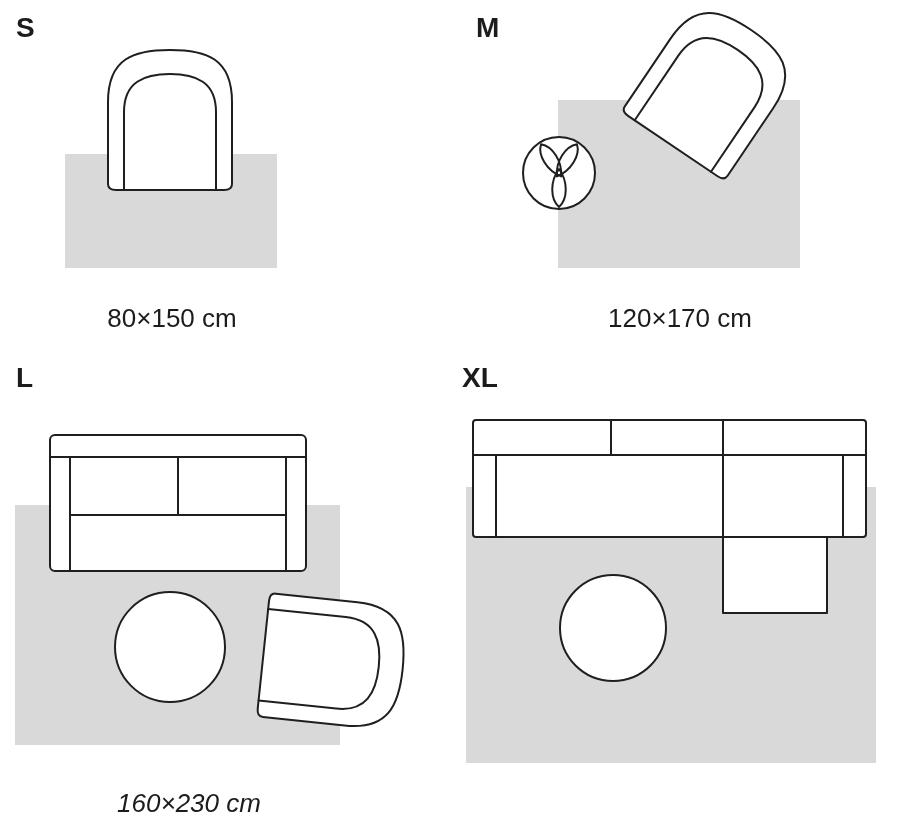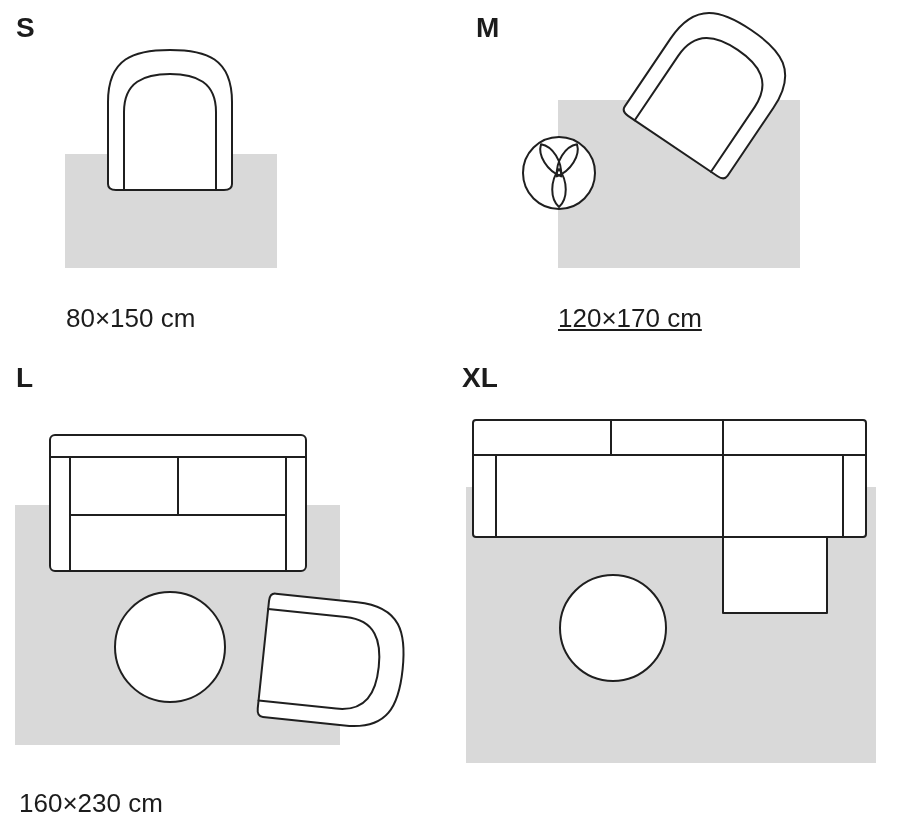--- a/index.html
+++ b/index.html
@@ -30,20 +30,21 @@
     position:absolute;
     font-size:28px;
     font-weight:700;
     line-height:1;
     color:var(--text);
   }
   .caption{
     position:absolute;
     font-size:26px;
     font-weight:400;
+    text-align:center;
     color:var(--text);
     line-height:1.2;
     white-space:nowrap;
   }
   .scene{position:absolute;left:0;top:0;}
   .rug{fill:var(--rug);stroke:none;}
   .outline{
     fill:#ffffff;
     stroke:var(--line);
     stroke-width:2;
@@ -95,39 +96,39 @@
     <div class="caption" style="left:66px;top:303px;width:212px;">80×150 cm</div>
   </section>
 
   <section class="panel panel-m">
     <div class="size-letter" style="left:26px;top:14px;">M</div>
     <svg class="scene" width="450" height="345" viewBox="0 0 450 345">
       <rect class="rug" x="108" y="100" width="242" height="168"></rect>
       <use href="#chair-shape" transform="translate(262 88) rotate(34)"></use>
       <use href="#plant-shape" transform="translate(109 173)"></use>
     </svg>
-    <div class="caption" style="left:108px;top:303px;width:244px;text-decoration:underline;">120×170 cm</div>
+    <div class="caption" style="left:108px;top:303px;width:244px;">120×170 cm</div>
   </section>
 
   <section class="panel panel-l">
     <div class="size-letter" style="left:16px;top:19px;">L</div>
     <svg class="scene" width="450" height="495" viewBox="0 0 450 495">
       <rect class="rug" x="15" y="160" width="325" height="240"></rect>
       <g>
         <rect class="outline" x="50" y="90" width="256" height="136" rx="5"></rect>
         <line class="ln" x1="50" y1="112" x2="306" y2="112"></line>
         <line class="ln" x1="70" y1="112" x2="70" y2="226"></line>
         <line class="ln" x1="286" y1="112" x2="286" y2="226"></line>
         <line class="ln" x1="178" y1="112" x2="178" y2="170"></line>
         <line class="ln" x1="70" y1="170" x2="286" y2="170"></line>
       </g>
       <circle class="outline" cx="170" cy="302" r="55"></circle>
       <use href="#chair-shape" transform="translate(333 317) rotate(96)"></use>
     </svg>
-    <div class="caption" style="left:19px;top:443px;width:326px;">160×230 cm</div>
+    <div class="caption" style="left:26px;top:443px;width:326px;font-style:italic;">160×230 cm</div>
   </section>
 
   <section class="panel panel-xl">
     <div class="size-letter" style="left:26px;top:19px;">XL</div>
     <svg class="scene" width="450" height="495" viewBox="0 0 450 495">
       <rect class="rug" x="30" y="142" width="410" height="276"></rect>
       <g>
         <rect class="outline" x="37" y="75" width="393" height="117" rx="3"></rect>
         <line class="ln" x1="37" y1="110" x2="430" y2="110"></line>
         <line class="ln" x1="175" y1="75" x2="175" y2="110"></line>

